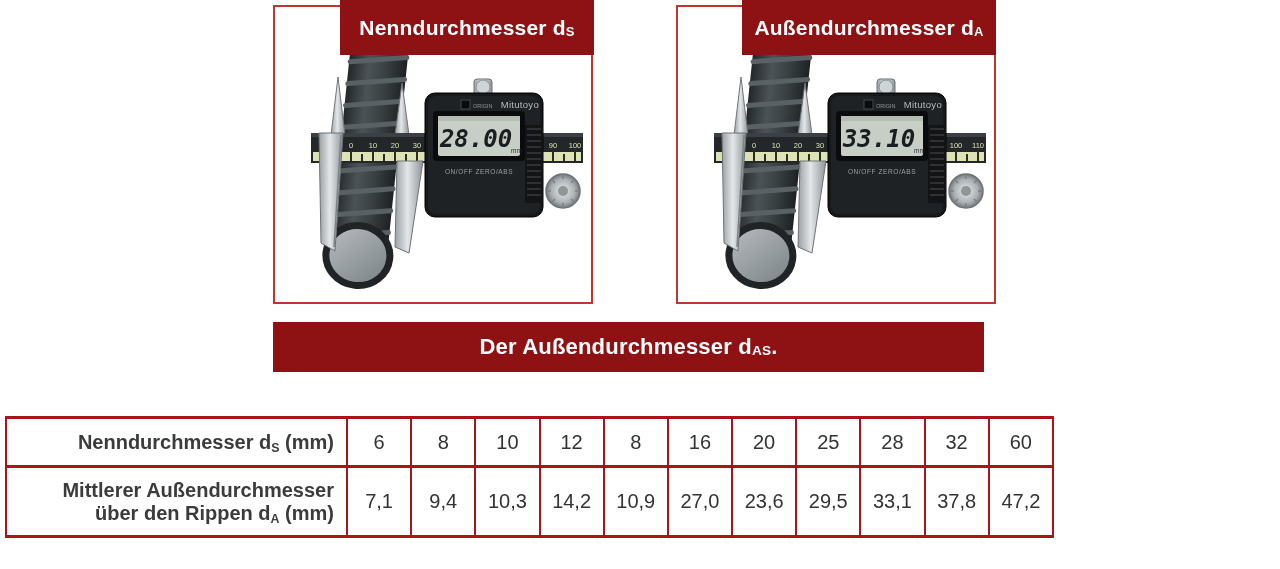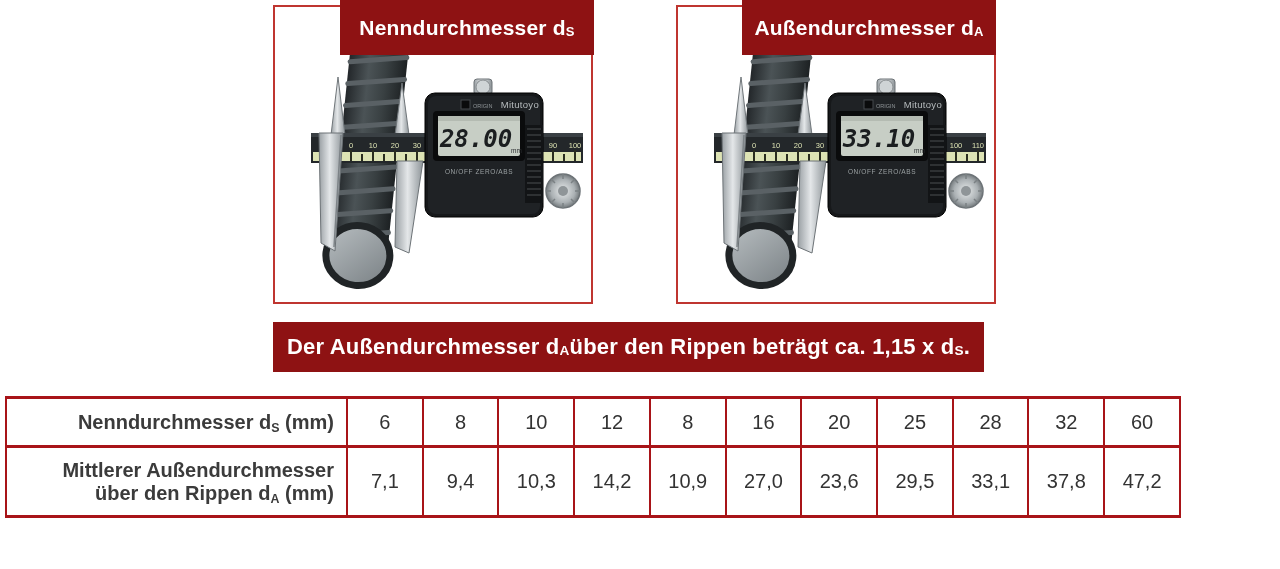--- a/index.html
+++ b/index.html
@@ -22,21 +22,21 @@
 
   .sub{font-size:62%;position:relative;top:.32em;font-weight:inherit;line-height:0;}
   .sup{font-size:62%;position:relative;top:-.38em;font-weight:inherit;line-height:0;}
 
   
   .banner{position:absolute;left:273px;top:322px;width:711px;height:50px;background:#8e1213;
           color:#fff;display:flex;align-items:center;justify-content:center;
           font-weight:bold;font-size:22px;z-index:2;letter-spacing:.2px;}
 
   
-  .datatable{position:absolute;left:5px;top:396px;width:1176px;
+  .datatable{position:absolute;left:5px;top:416px;width:1049px;
              border-collapse:collapse;table-layout:fixed;z-index:2;border-radius:11px;}
   .datatable td{border:2px solid #a81418;border-top-width:3px;border-bottom-width:3px;
                 color:#333333;font-size:20px;padding:0;}
   td.rowhead{text-align:right;padding-right:12px;font-weight:bold;color:#3b3b3b;line-height:1.15;}
   td.val{text-align:center;font-weight:normal;}
   col.c0{width:341px;}
   tr.r1{height:49px;} tr.r2{height:70px;} tr.r3{height:45px;}
 
   
   .scale-num{font-family:"Liberation Sans",sans-serif;font-size:7.5px;fill:#dde3b4;text-anchor:middle;}
@@ -155,21 +155,20 @@
       <span class="sub">S</span>
   </div>
   <div class="photo-label" id="label-right">
     <span>Außendurchmesser d</span>
       <span class="sub">A</span>
   </div>
 
   <div class="banner">
     <span>Der Außendurchmesser d</span>
       <span class="sub">A</span>
-      <span> über den Rippen beträgt ca. 1,15 x d</span>
       <span class="sub">S</span>
       <span>.</span>
   </div>
 
   <table class="datatable">
     <colgroup>
       <col class="c0">
         <col>
         <col>
         <col>

